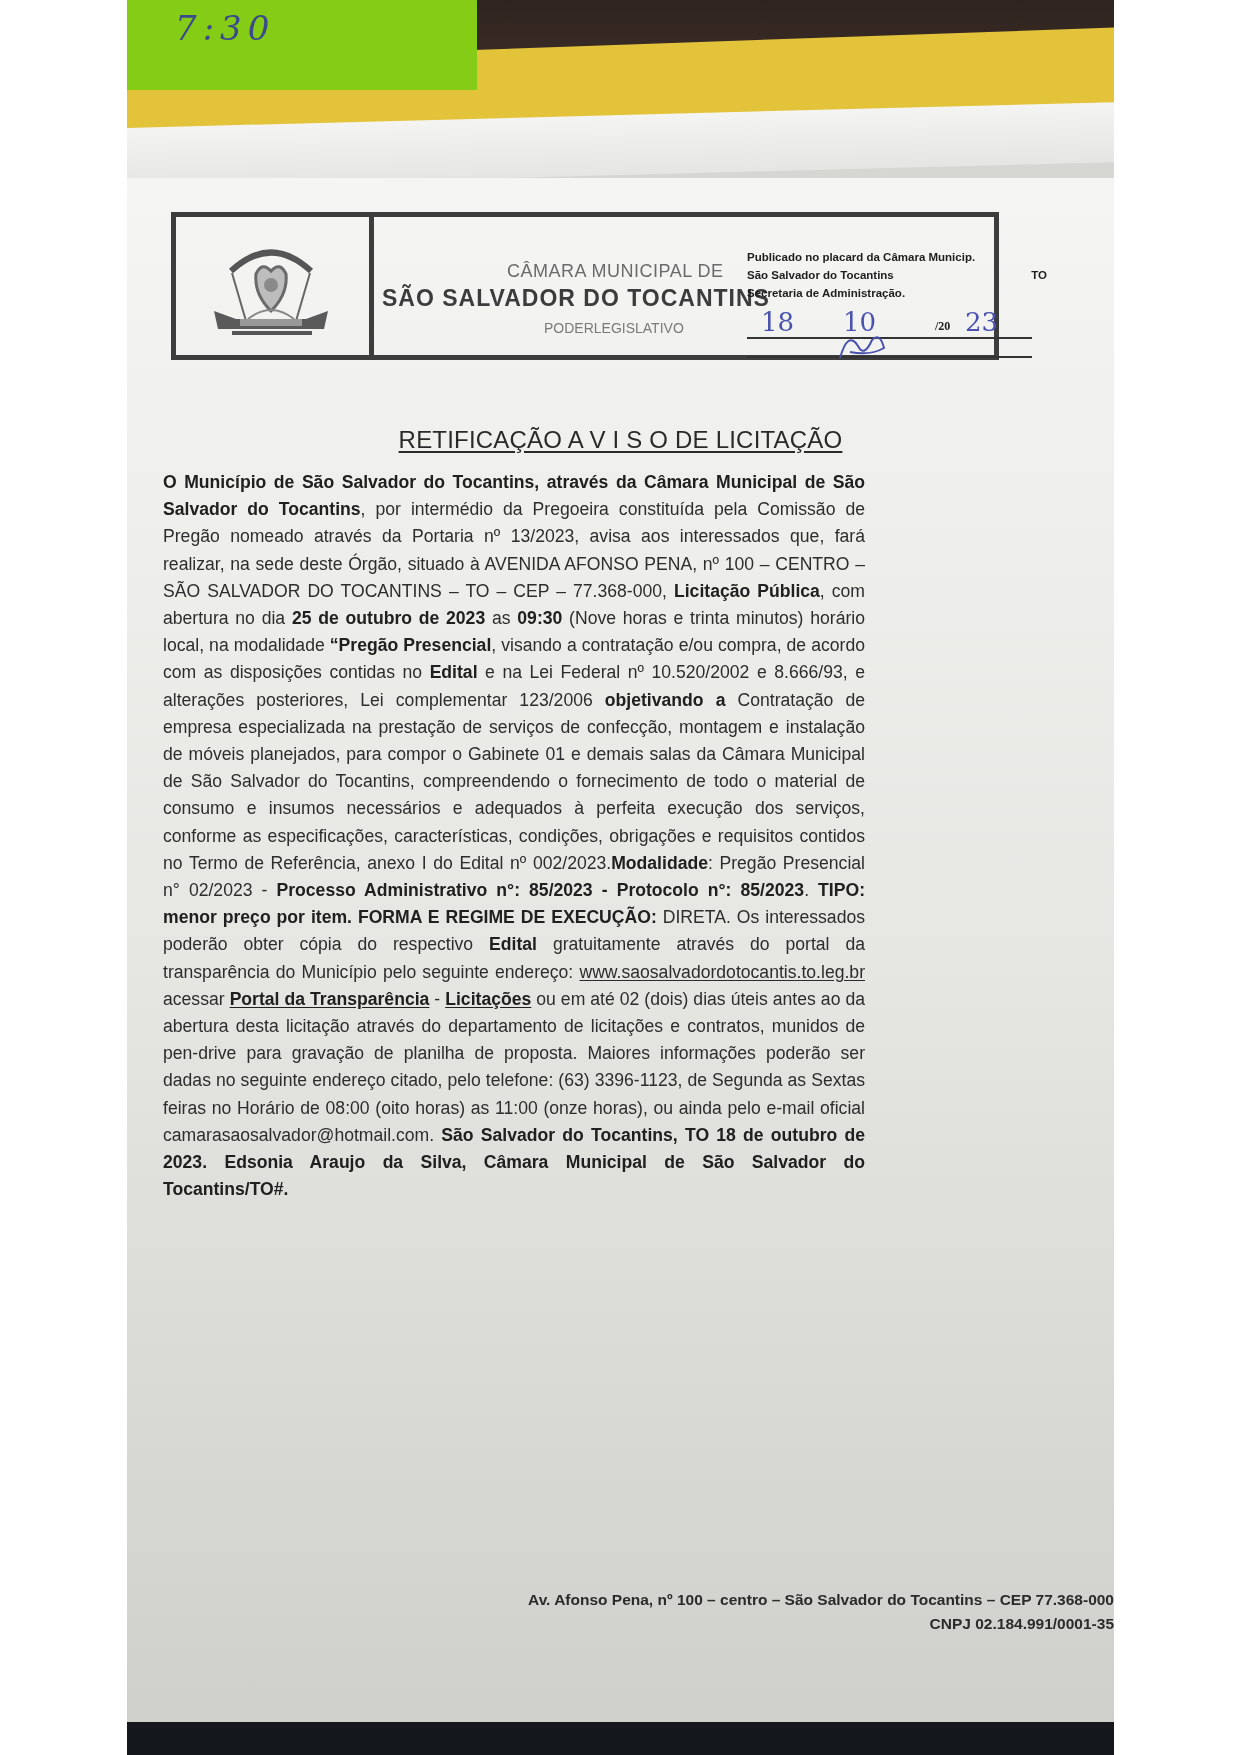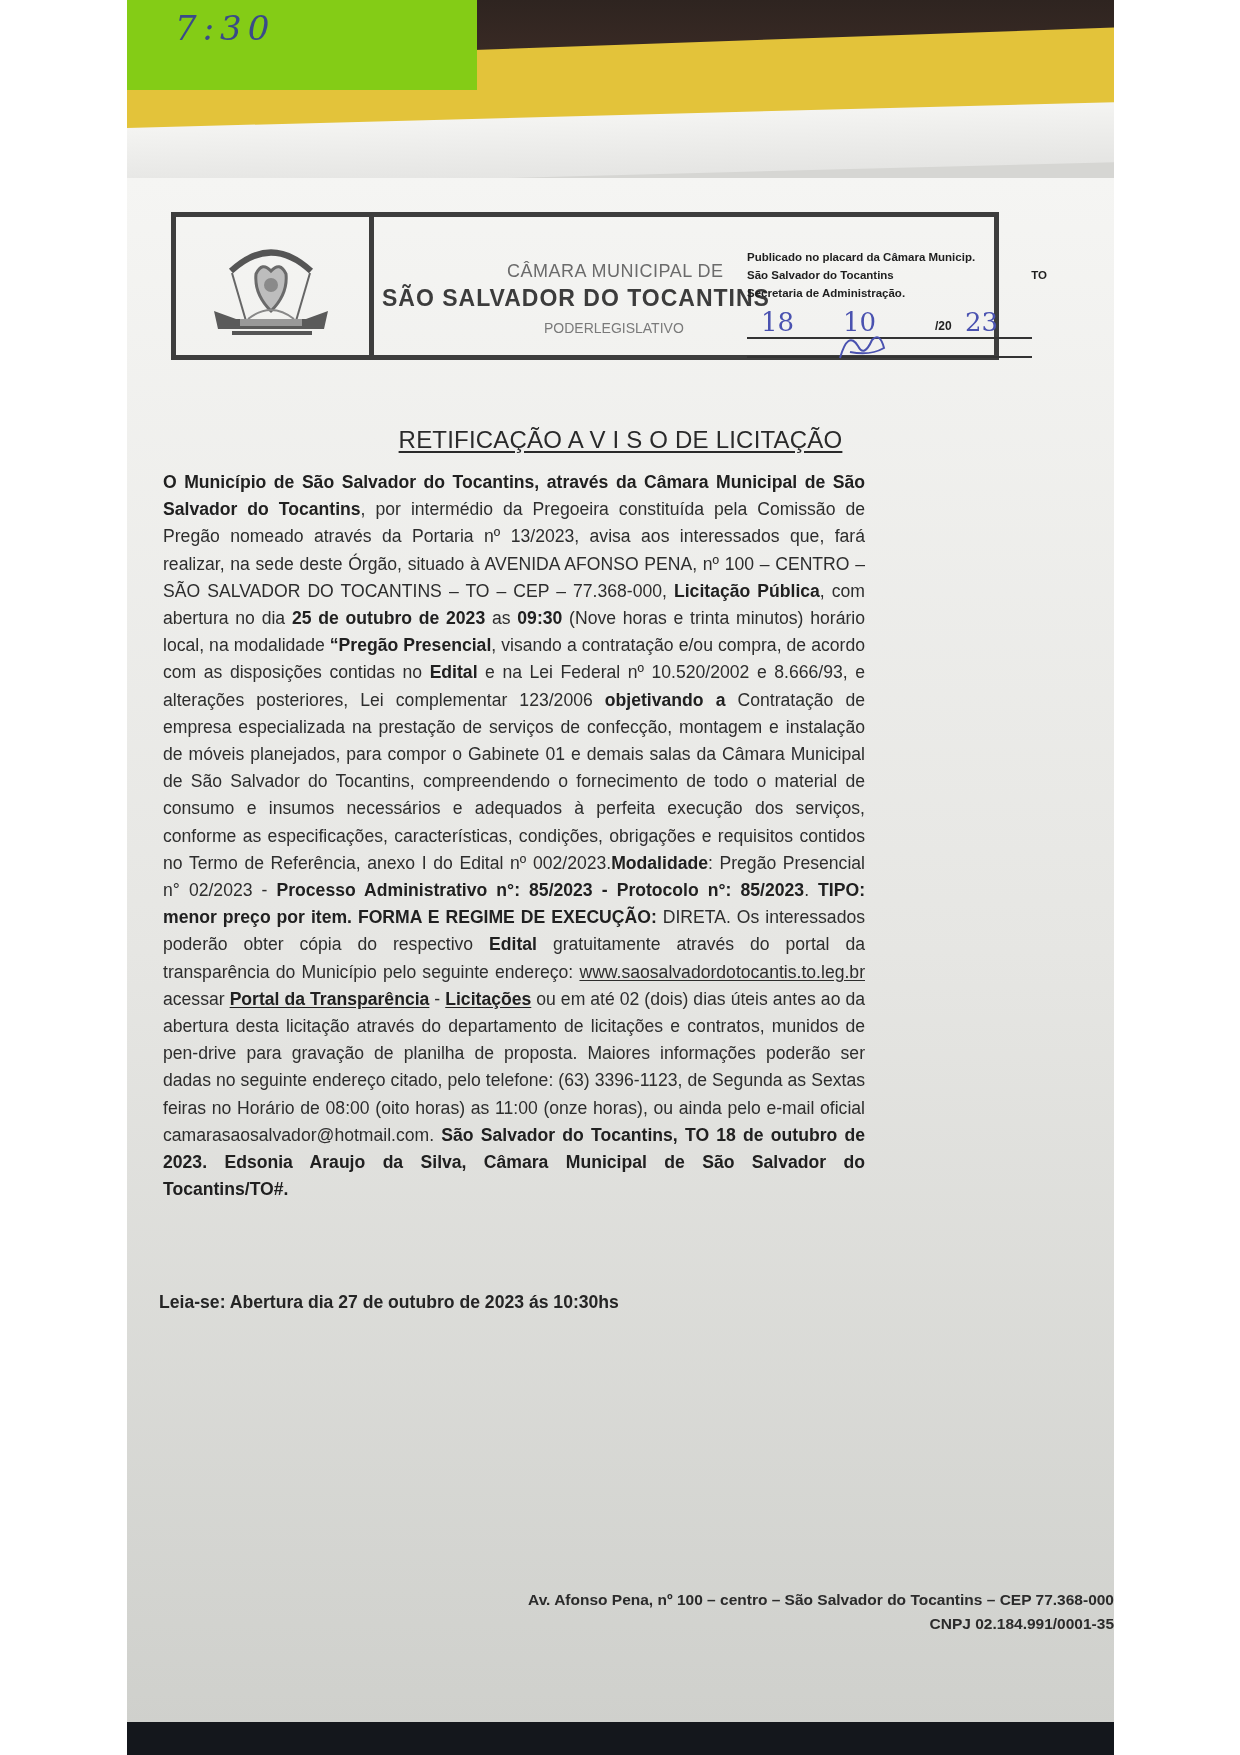--- a/index.html
+++ b/index.html
@@ -71,21 +71,21 @@
     }
     .stamp .line2 { display: flex; justify-content: space-between; }
     .stamp-date {
       position: absolute; left: 620px; top: 133px; width: 285px;
       border-bottom: 2px solid #333; height: 26px;
     }
     .stamp-date .hand {
       position: absolute; top: -4px; font-size: 26px; color: #4a52b0;
       font-family: "DejaVu Serif", serif;
     }
-    .stamp-date .yr { position: absolute; left: 188px; top: 8px; font-size: 12px; font-weight: bold; color: #222; }
+    .stamp-date .yr { position: absolute; left: 188px; top: 8px; font-size: 12px; font-weight: bold; color: #222; font-family: Liberation Serif, serif; }
     .stamp-sign {
       position: absolute; left: 620px; top: 178px; width: 285px; border-bottom: 2px solid #333;
     }
     .signature-mark {
       position: absolute; left: 83px; top: -28px; width: 60px; height: 40px;
     }
 
     .doc-title {
       position: absolute; left: 0; top: 248px; width: 987px; text-align: center;
       font-size: 24px; color: #2a2a2a; text-decoration: underline;
@@ -161,21 +161,20 @@
       </svg>
     </div>
 
     <div class="doc-title">RETIFICAÇÃO A V I S O DE LICITAÇÃO</div>
 
     <div class="body-text">
       <b>O Município de São Salvador do Tocantins, através da Câmara Municipal de São Salvador do Tocantins</b><span>, por intermédio da Pregoeira constituída pela Comissão de Pregão nomeado através da Portaria nº 13/2023, avisa aos interessados que, fará realizar, na sede deste Órgão, situado à AVENIDA AFONSO PENA, nº 100 – CENTRO – SÃO SALVADOR DO TOCANTINS – TO – CEP – 77.368-000, </span><b>Licitação Pública</b><span>, com abertura no dia </span><b>25 de outubro de 2023</b><span> as </span><b>09:30</b><span> (Nove horas e trinta minutos) horário local, na modalidade </span><b>“Pregão Presencial</b><span>, visando a contratação e/ou compra, de acordo com as disposições contidas no </span><b>Edital</b><span> e na Lei Federal nº 10.520/2002 e 8.666/93, e alterações posteriores, Lei complementar 123/2006 </span><b>objetivando a</b><span>  Contratação de empresa especializada na prestação de serviços de confecção, montagem e instalação de móveis planejados, para compor o Gabinete 01 e demais salas da Câmara Municipal de São Salvador do Tocantins, compreendendo o fornecimento de todo o material de consumo e insumos necessários e adequados à perfeita execução dos serviços, conforme as especificações, características, condições, obrigações e requisitos contidos no Termo de Referência, anexo I do Edital nº 002/2023.</span><b>Modalidade</b><span>: Pregão Presencial n° 02/2023 - </span><b>Processo Administrativo n°: 85/2023 - Protocolo n°: 85/2023</b><span>. </span><b>TIPO: menor preço por item. FORMA E REGIME DE EXECUÇÃO:</b><span> DIRETA. Os interessados poderão obter cópia do respectivo </span><b>Edital</b><span> gratuitamente através do portal da transparência do Município pelo seguinte endereço: </span><u>www.saosalvadordotocantis.to.leg.br</u><span> acessar </span><b><u>Portal da Transparência</u></b><span> - </span><b><u>Licitações</u></b><span> ou em até 02 (dois) dias úteis antes ao da abertura desta licitação através do departamento de licitações e contratos, munidos de pen-drive para gravação de planilha de proposta. Maiores informações poderão ser dadas no seguinte endereço citado, pelo telefone: (63) 3396-1123, de Segunda as Sextas feiras no Horário de 08:00 (oito horas) as 11:00 (onze horas), ou ainda pelo e-mail oficial camarasaosalvador@hotmail.com. </span><b>São Salvador do Tocantins, TO 18 de outubro de 2023. Edsonia Araujo da Silva, Câmara Municipal de São</b><b> Salvador do Tocantins/TO#.</b>
     </div>
 
     <div class="correction">
-      <div>Leia-se: Abertura dia 27 de outubro de 2023 ás 10:30hs</div>
     </div>
 
     <div class="footer">
       <div>Av. Afonso Pena, nº 100 – centro – São Salvador do Tocantins – CEP 77.368-000</div>
       <div>CNPJ 02.184.991/0001-35</div>
     </div>
   </div>
 
   <div class="floor"></div>
 </div>

